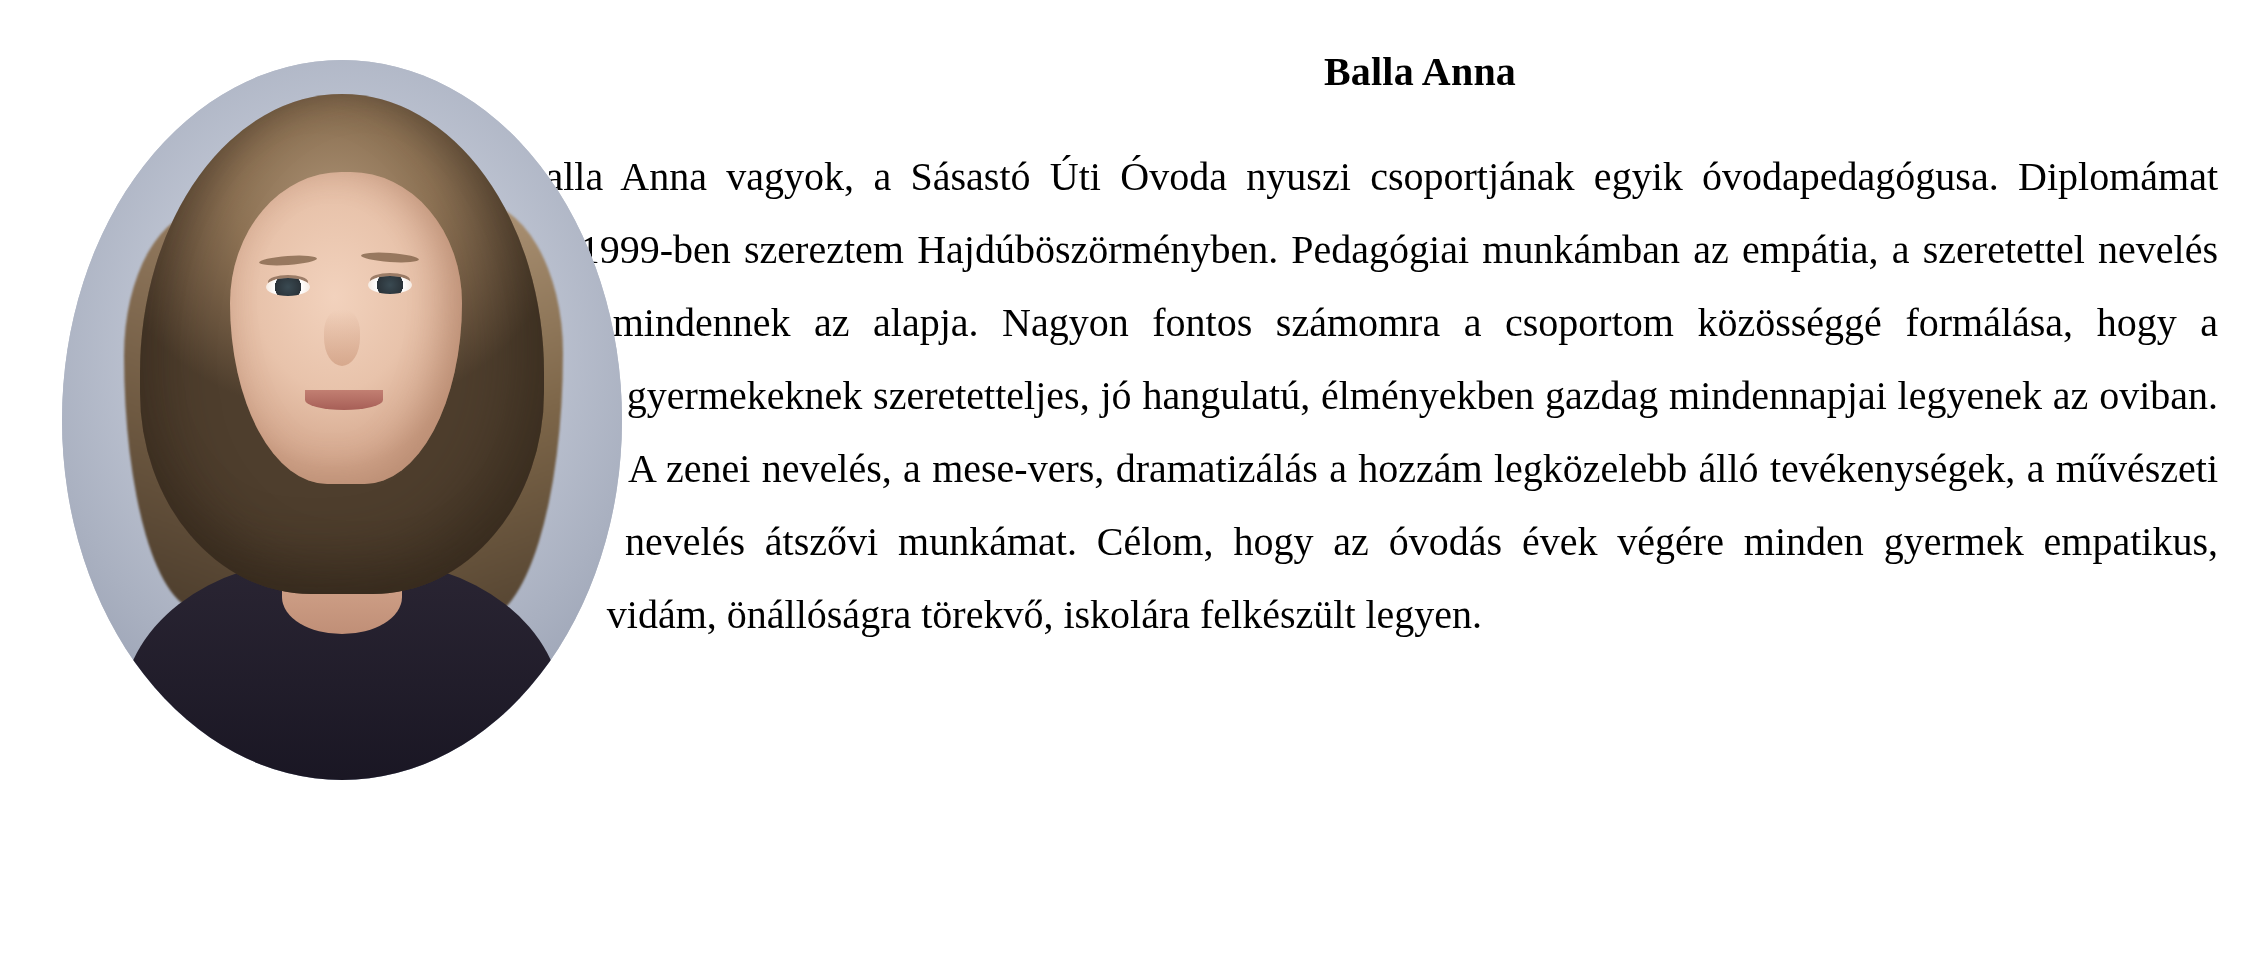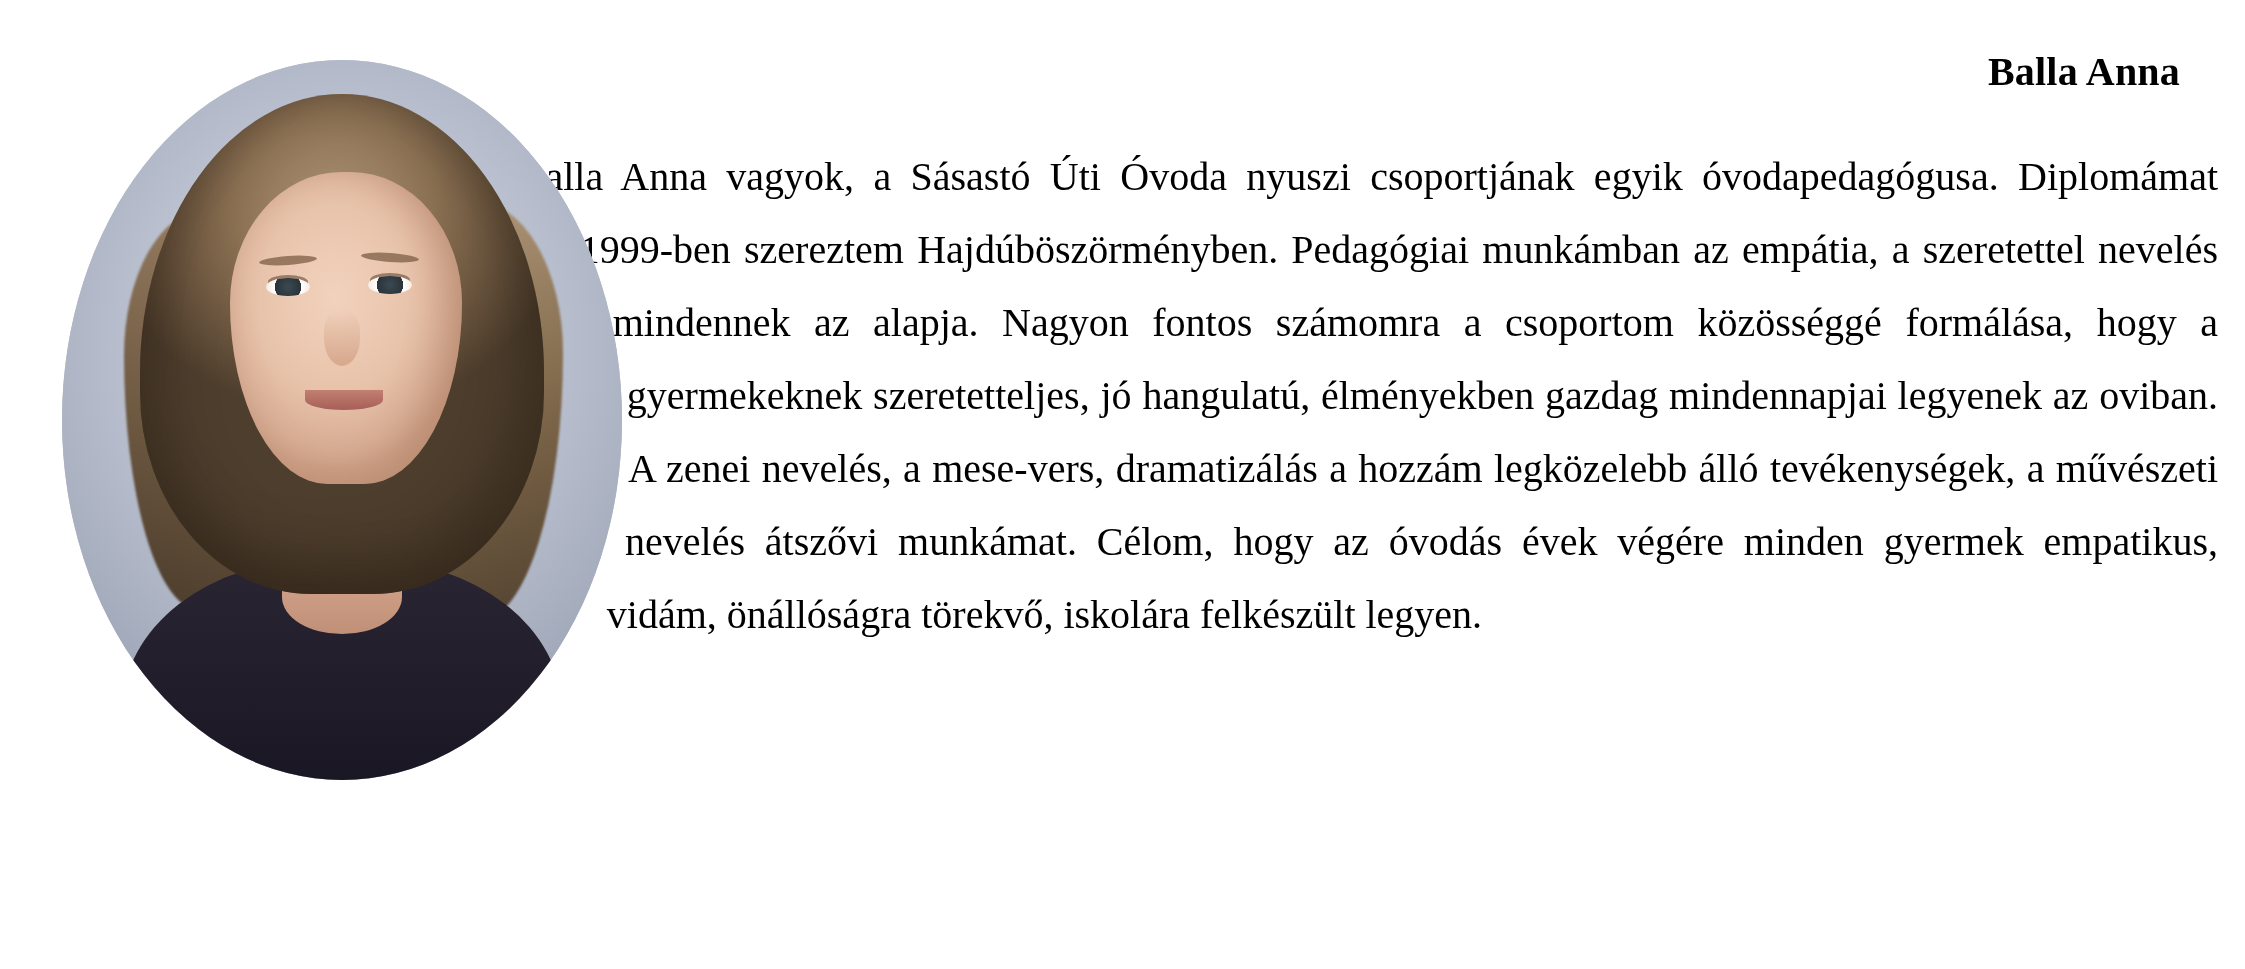--- a/index.html
+++ b/index.html
@@ -158,21 +158,21 @@
     border-radius: 0 0 50% 50%;
     background: linear-gradient(180deg, #d6a88f 0%, #c08f77 100%);
   }
 
   
   .title {
     position: absolute;
     left: 660px;
     top: 48px;
     width: 1520px;
-    text-align: right;
+    text-align: center;
     font-weight: bold;
     font-size: 40px;
     letter-spacing: .2px;
   }
   .body-text {
     position: absolute;
     left: 28px;
     top: 140px;
     width: 2190px;
     font-size: 40px;

